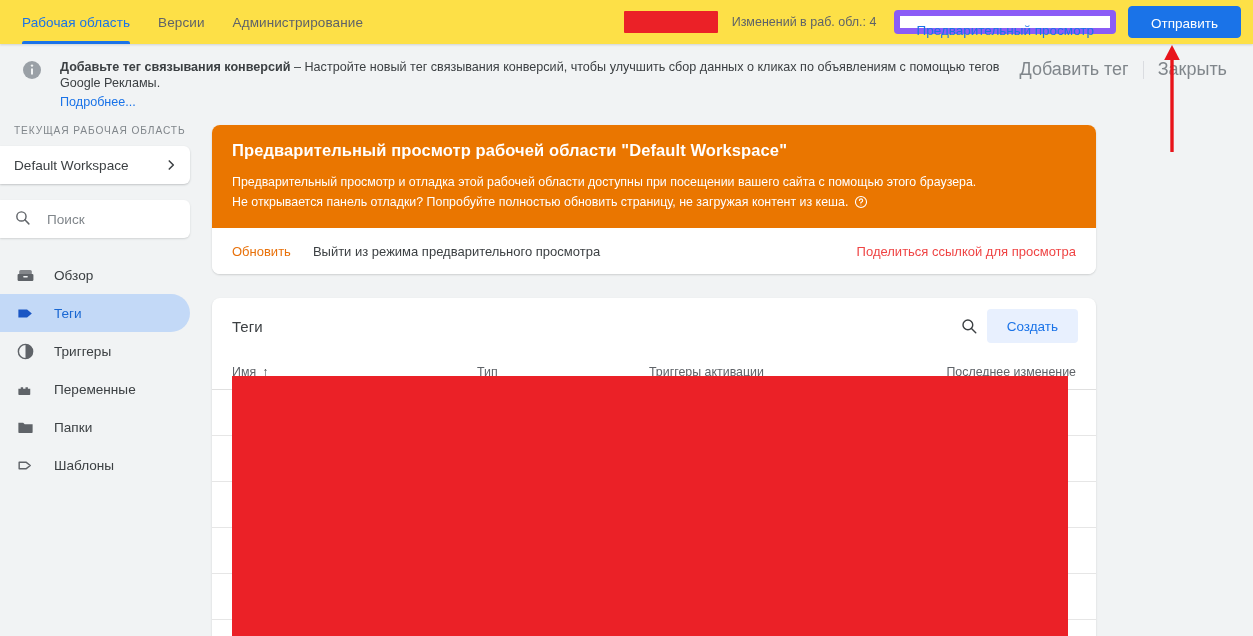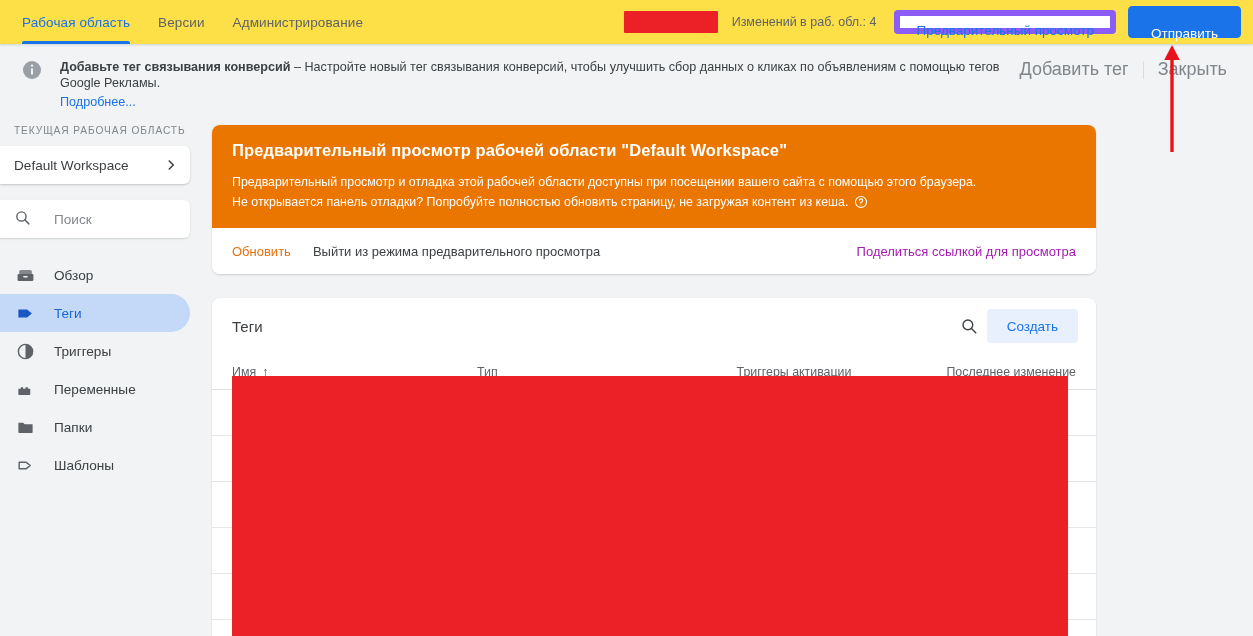--- a/index.html
+++ b/index.html
@@ -45,21 +45,21 @@
   }
   .changes-label {
     font-size: 12.5px; color: #5f6368; white-space: nowrap; margin-right: 18px;
   }
   .btn-outline {
     height: 24px; padding: 0 16px; border: 6px solid #8b5cf6; border-radius: 4px;
     background: #fff; color: #1a73e8; font-size: 13.5px; line-height: 30px;
     cursor: pointer; white-space: nowrap; font-family: inherit;
   }
   .btn-primary {
-    height: 32px; padding: 12px 22px; border: 1px solid #1a73e8; border-radius: 4px;
+    height: 32px; padding: 2px 22px; border: 1px solid #1a73e8; border-radius: 4px;
     background: #1a73e8; color: #fff; font-size: 13.5px; line-height: 30px;
     margin-left: 12px; cursor: pointer; white-space: nowrap; font-family: inherit;
   }
 
   
   .notice {
     position: absolute; left: 0; top: 44px; width: 1253px; height: 55px;
     background: #f1f3f4;
     display: flex; align-items: flex-start; padding: 10px 12px 0 16px;
     z-index: 5;
@@ -95,21 +95,21 @@
     display: flex; align-items: center; padding: 0 12px 0 14px; cursor: pointer;
   }
   .ws-name { font-size: 13.6px; color: #3c4043; flex: 1 1 auto; }
   .chev { color: #5f6368; font-size: 16px; line-height: 0; }
   .search-box {
     margin: 16px 14px 0 0; height: 38px; background: #fff;
     border-radius: 0 6px 6px 0; box-shadow: 0 1px 2px rgba(60,64,67,.18);
     display: flex; align-items: center; padding: 0 12px 0 14px; cursor: text;
   }
   .search-input {
-    border: 0; outline: 0; background: transparent; margin-left: 23px;
+    border: 0; outline: 0; background: transparent; margin-left: 16px;
     font-size: 13.6px; color: #3c4043; font-family: inherit; width: 110px;
   }
   .search-input::placeholder { color: #80868b; }
 
   .nav { margin-top: 18px; }
   .nav-item {
     height: 38px; display: flex; align-items: center;
     padding-left: 16px; margin-right: 14px;
     border-radius: 0 19px 19px 0; cursor: pointer; color: #3c4043;
   }
@@ -139,21 +139,21 @@
     color: #fff; font-size: 12.4px; line-height: 20px;
     display: flex; align-items: center; gap: 6px;
   }
   .help-ico { display: inline-flex; }
   .preview-actions {
     height: 46px; display: flex; align-items: center; padding: 8px 20px;
     background: #fff;
   }
   .pa-link { font-size: 13px; color: #e8710a; cursor: pointer; }
   .pa-text { font-size: 13px; color: #3c4043; margin-left: 22px; cursor: pointer; }
-  .pa-right { margin-left: auto; font-size: 13px; color: #a21caf; cursor: pointer; }
+  .pa-right { margin-left: auto; font-size: 13px; color: #ef4444; cursor: pointer; }
 
   .tags-card {
     margin-top: 24px; width: 884px; background: #fff;
     border-radius: 8px 8px 0 0; box-shadow: 0 1px 2px rgba(60,64,67,.2);
     overflow: hidden; position: relative;
   }
   .tags-head {
     height: 56px; display: flex; align-items: center; padding: 0 18px 0 20px;
   }
   .tags-title { font-size: 15px; color: #3c4043; }
@@ -165,21 +165,21 @@
     font-family: inherit;
   }
 
   .tbl-head {
     height: 36px; display: flex; align-items: center;
     border-bottom: 1px solid #e0e0e0; padding: 0 20px;
     font-size: 12.4px; color: #5f6368;
   }
   .c-name { width: 245px; display: flex; align-items: center; gap: 6px; cursor: pointer; }
   .c-type { width: 172px; }
-  .c-trig { width: 290px; text-align: center; }
+  .c-trig { width: 290px; }
   .c-mod  { flex: 1 1 auto; text-align: right; }
   .sort-arrow { color: #3c4043; font-size: 12px; }
 
   .tbl-row { height: 46px; border-bottom: 1px solid #e6e6e6; }
 
   
   .redact-table {
     position: absolute;
     left: 232px; top: 376px;
     width: 836px; height: 260px;

